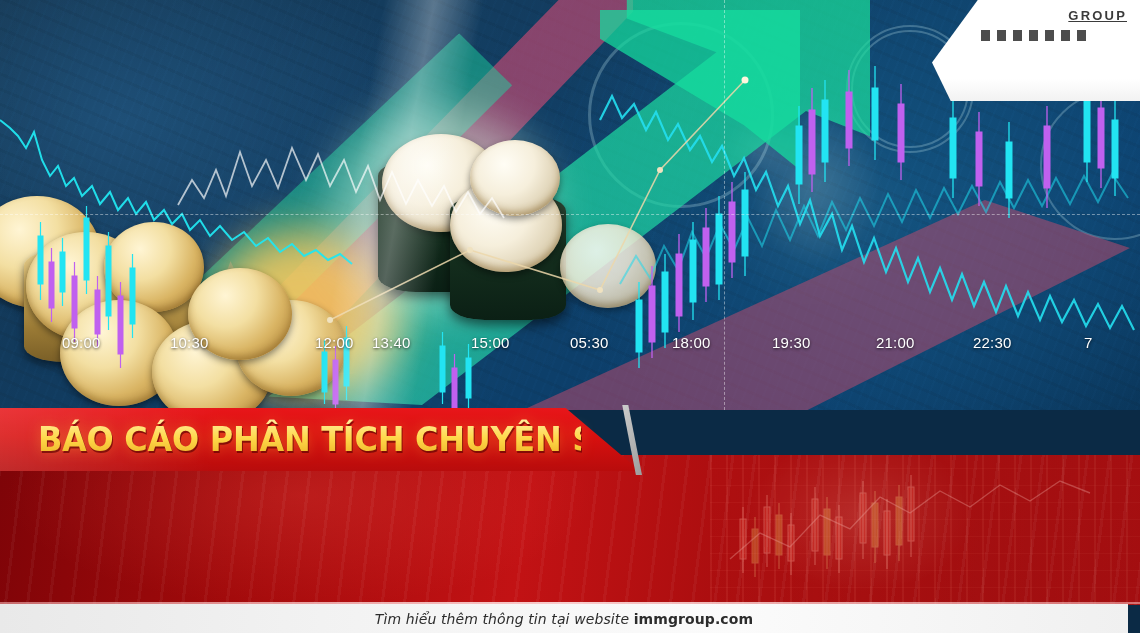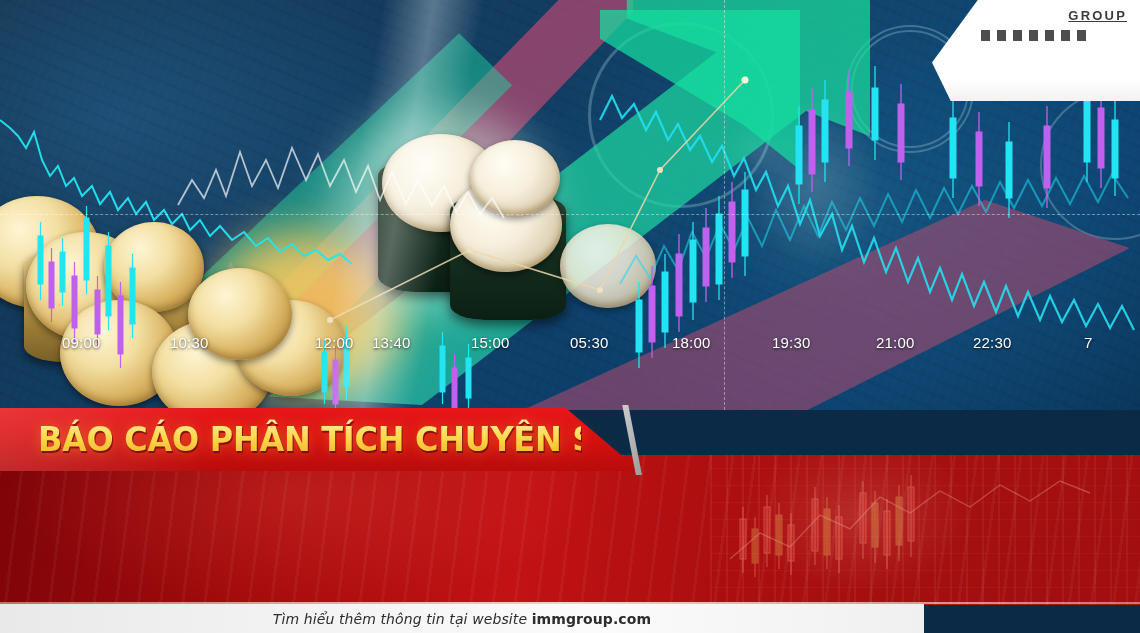--- a/index.html
+++ b/index.html
@@ -145,21 +145,21 @@
      display:flex; align-items:center;
      font-family:"DejaVu Sans", sans-serif; font-weight:bold; font-size:33px; letter-spacing:-0.3px;
      color:#ffd94a;
      background:linear-gradient(180deg,#fff2b0 0%,#ffd84a 48%,#e8a81b 100%);
      -webkit-background-clip:text; background-clip:text; -webkit-text-fill-color:transparent;
      filter:drop-shadow(1px 2px 0 rgba(90,0,0,.65)) drop-shadow(0 0 7px rgba(255,190,60,.35));
      transform:scaleX(.97); transform-origin:left center; white-space:nowrap;
   }
 
   
-  .footer { position:absolute; left:0; bottom:0; width:924px; height:29px;
+  .footer { position:absolute; left:0; bottom:0; width:1128px; height:29px;
      background:linear-gradient(90deg,#e9e9e9 0%,#f4f4f4 35%,#fbfbfb 65%,#f0f0f0 100%);
      display:flex; align-items:center; justify-content:center; }
   .footer-text { font-family:"DejaVu Sans", sans-serif; font-size:14px; font-style:italic;
      color:#2c2c2c; letter-spacing:.1px; }
   .footer-text b { font-style:normal; font-weight:bold; }
   .footer-rule { position:absolute; left:0; bottom:29px; width:1140px; height:2px;
      background:linear-gradient(90deg, rgba(255,190,190,.55), rgba(255,225,225,.9), rgba(255,190,190,.55)); }
 </style>
 </head>
 <body>

